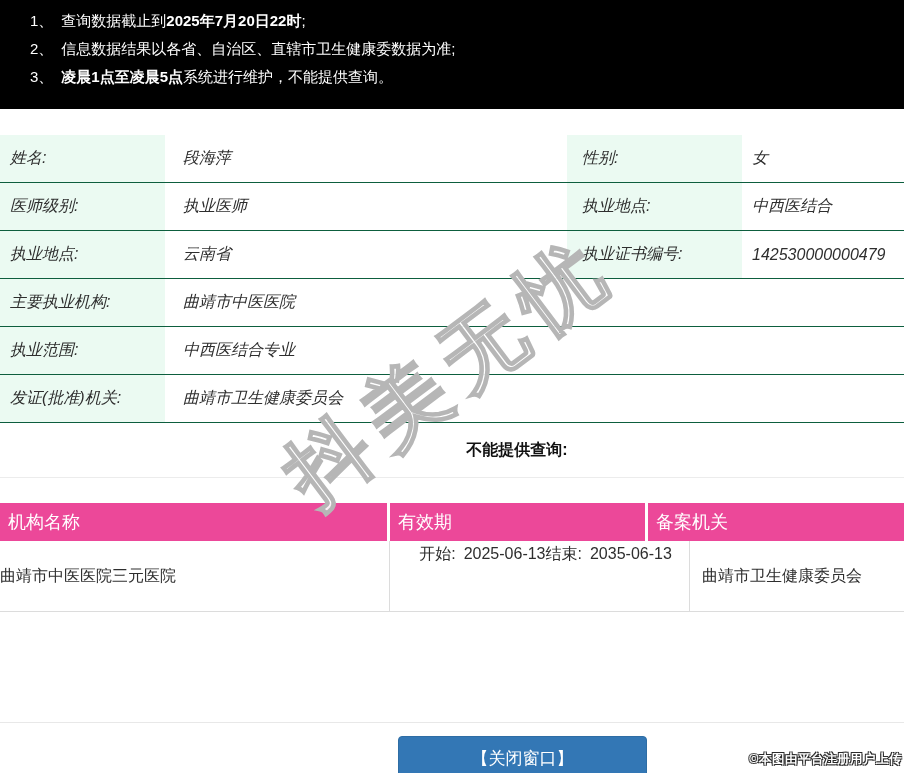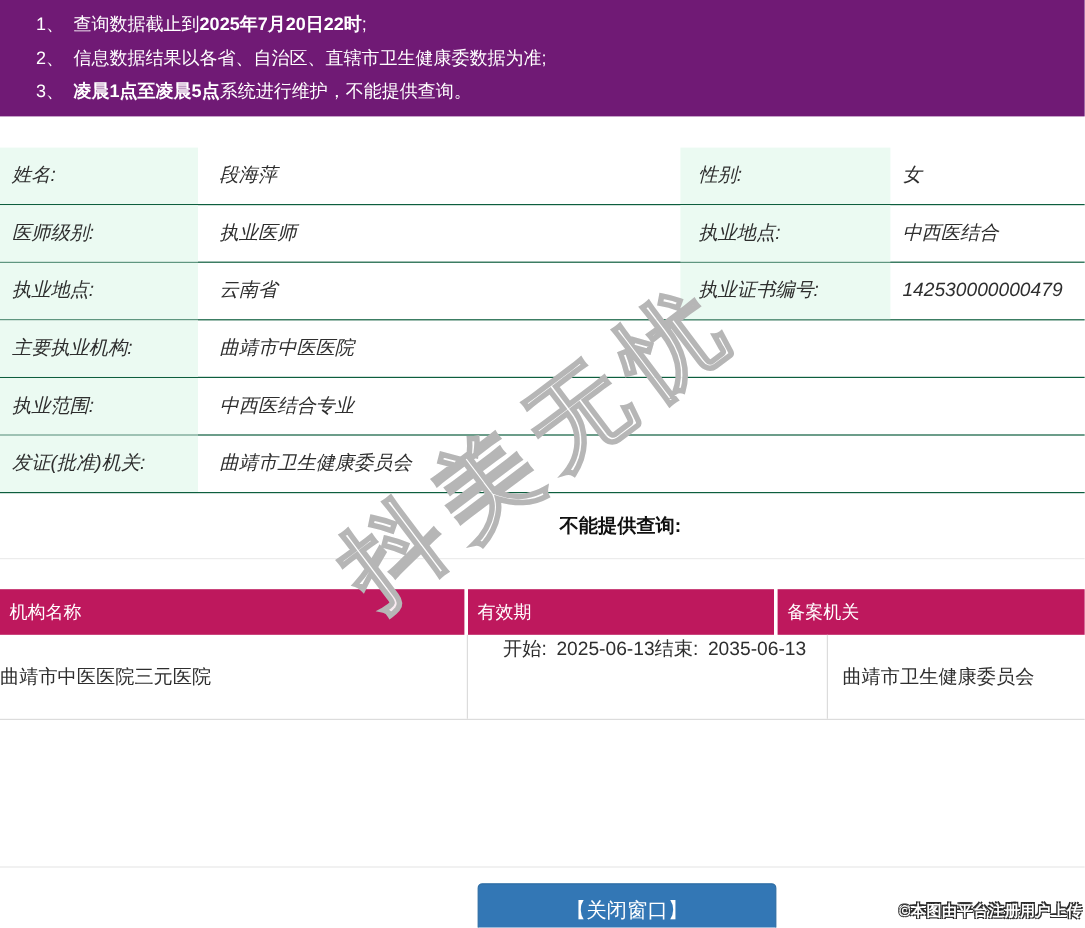--- a/index.html
+++ b/index.html
@@ -1,21 +1,21 @@
 <!DOCTYPE html>
 <html><head>
 <meta charset="utf-8">
 <style>
   * { margin:0; padding:0; box-sizing:border-box; }
   html,body { width:904px; height:773px; overflow:hidden; background:#fff;
     font-family:"Liberation Sans","DejaVu Sans",sans-serif; }
   .page { position:relative; width:904px; height:773px; background:#fff; }
 
   
-  .banner { background:#701a75; color:#fff; height:97px; padding:7px 0 0 30px; font-size:15px; }
+  .banner { background:#000000; color:#fff; height:109px; padding:7px 0 0 30px; font-size:15px; }
   .banner .line { line-height:28px; white-space:nowrap; }
   .banner .num { margin-right:8px; }
   .banner .bold { font-weight:bold; }
 
   
   .details { margin-top:26px; color:#2e2e2e; font-size:16px;font-style:italic; }
   .drow { display:flex; height:48px; border-bottom:1px solid #0d5e3e; align-items:stretch; }
   .cell { display:flex; align-items:center; }
   .dlabel  { background:#ebfaf2; width:165px; padding-left:10px; }
   .dvalue  { width:402px; padding-left:18px; }
@@ -24,22 +24,22 @@
   .dvaluew { flex:1; padding-left:18px; }
 
   
   .section-title { height:55px; border-bottom:1px solid #ececec; display:flex;
     align-items:center; justify-content:center; padding-left:130px;
     font-weight:bold; font-size:16px; color:#111; }
 
   
   .org-table { margin-top:25px; }
   .ohead { display:flex; gap:3px; }
-  .ohead .hcell { background:#be185d; color:#fff; height:38px; display:flex;
-    align-items:center; padding-left:8px; font-size:15px; }
+  .ohead .hcell { background:#ec4899; color:#fff; height:38px; display:flex;
+    align-items:center; padding-left:8px; font-size:18px; }
   .hc1 { width:387px; } .hc2 { width:255px;text-align:center; } .hc3 { flex:1; }
   .orow { display:flex; height:71px; border-bottom:1px solid #dcdcdc; font-size:16px; color:#2e2e2e; }
   .oc1 { width:390px; border-right:1px solid #dcdcdc; display:flex; align-items:center; padding-left:0; }
   .oc2 { width:300px; border-right:1px solid #dcdcdc; display:flex; flex-direction:row;
          justify-content:center; padding-left:12px; line-height:26px; }
   .oc3 { flex:1; display:flex; align-items:center; padding-left:12px; }
   .oc2 .dlab { margin-right:8px; }
 
   
   .footer-divider { position:absolute; left:0; top:722px; width:904px; border-top:1px solid #e8e8e8; }

